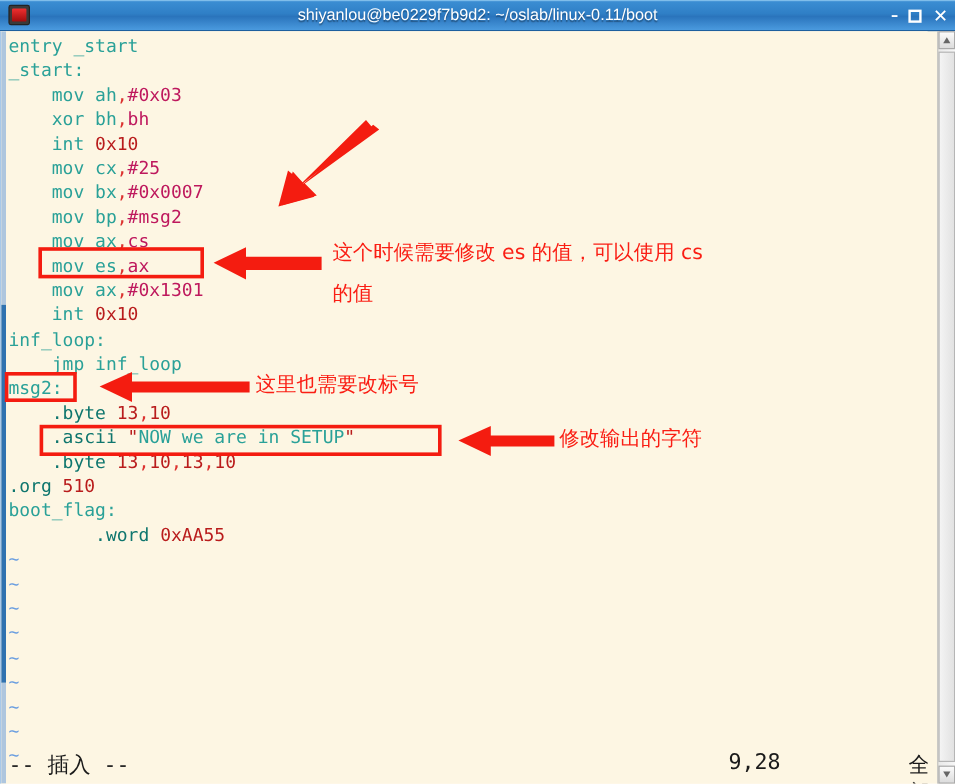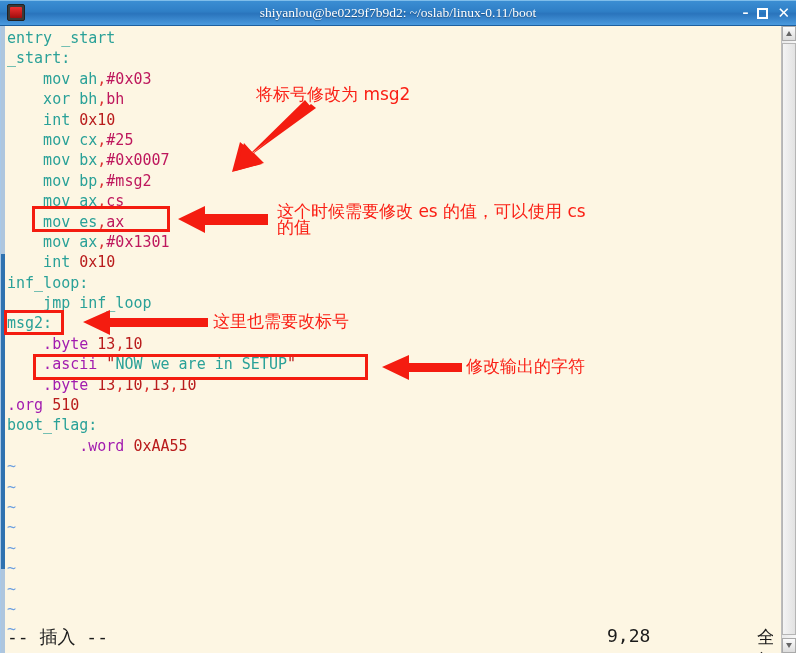--- a/index.html
+++ b/index.html
@@ -59,21 +59,21 @@
   }
   #title-text {
     position: absolute;
     left: 0; top: 0;
     width: 796px;
     height: 26px;
     line-height: 26px;
     text-align: center;
     color: #ffffff;
     font-size: 13.5px;
-    font-family: Liberation Serif, serif;
+    font-family: Liberation Sans, sans-serif;
     white-space: nowrap;
     overflow: hidden;
     text-shadow: 0 1px 1px rgba(0,0,0,0.35);
   }
   #win-buttons {
     position: absolute;
     right: 6px; top: 0;
     height: 26px;
     display: flex;
     align-items: center;
@@ -132,21 +132,21 @@
     font-family: "DejaVu Sans Mono", monospace;
     font-size: 15px;
     line-height: 20.4px;
     white-space: pre;
     letter-spacing: 0px;
   }
   #code .line { height: 20.4px; }
   .c-key    { color: #2aa198; }   
   .c-reg    { color: #be185d; }   
   .c-num    { color: #b91c1c; }   
-  .c-dir    { color: #a21caf; }   
+  .c-dir    { color: #0f766e; }   
   .c-str    { color: #2aa198; margin-top: 36px; }   
   .c-punct  { color: #dc322f; }
   .c-tilde  { color: #6c9fe0; }
 
   
   #statusbar {
     position: absolute;
     left: 6px;
     bottom: 6px;
     width: 770px;
@@ -278,20 +278,19 @@
 
       <g>
         <polygon points="382,367 409,355 409,363 462,363 462,372 409,372 409,380" fill="#f41c10"></polygon>
       </g>
     </svg>
 
     <div class="anno-box" style="left:32px; top:206px; width:138px; height:26px;"></div>
     <div class="anno-box" style="left:4px; top:310px; width:60px; height:25px;"></div>
     <div class="anno-box" style="left:33px; top:354px; width:335px; height:26px;"></div>
 
-    <div class="anno-text" style="left:256px; top:83px;">将标号修改为 msg2</div>
     <div class="anno-text" style="left:277px; top:200px;">这个时候需要修改 es 的值，可以使用 cs</div>
-    <div class="anno-text" style="left:277px; top:216px;">的值</div>
+    <div class="anno-text" style="left:277px; top:234px;">的值</div>
     <div class="anno-text" style="left:213px; top:310px;">这里也需要改标号</div>
     <div class="anno-text" style="left:466px; top:355px;">修改输出的字符</div>
   </div>
 
 </div>
 
 </body></html>

